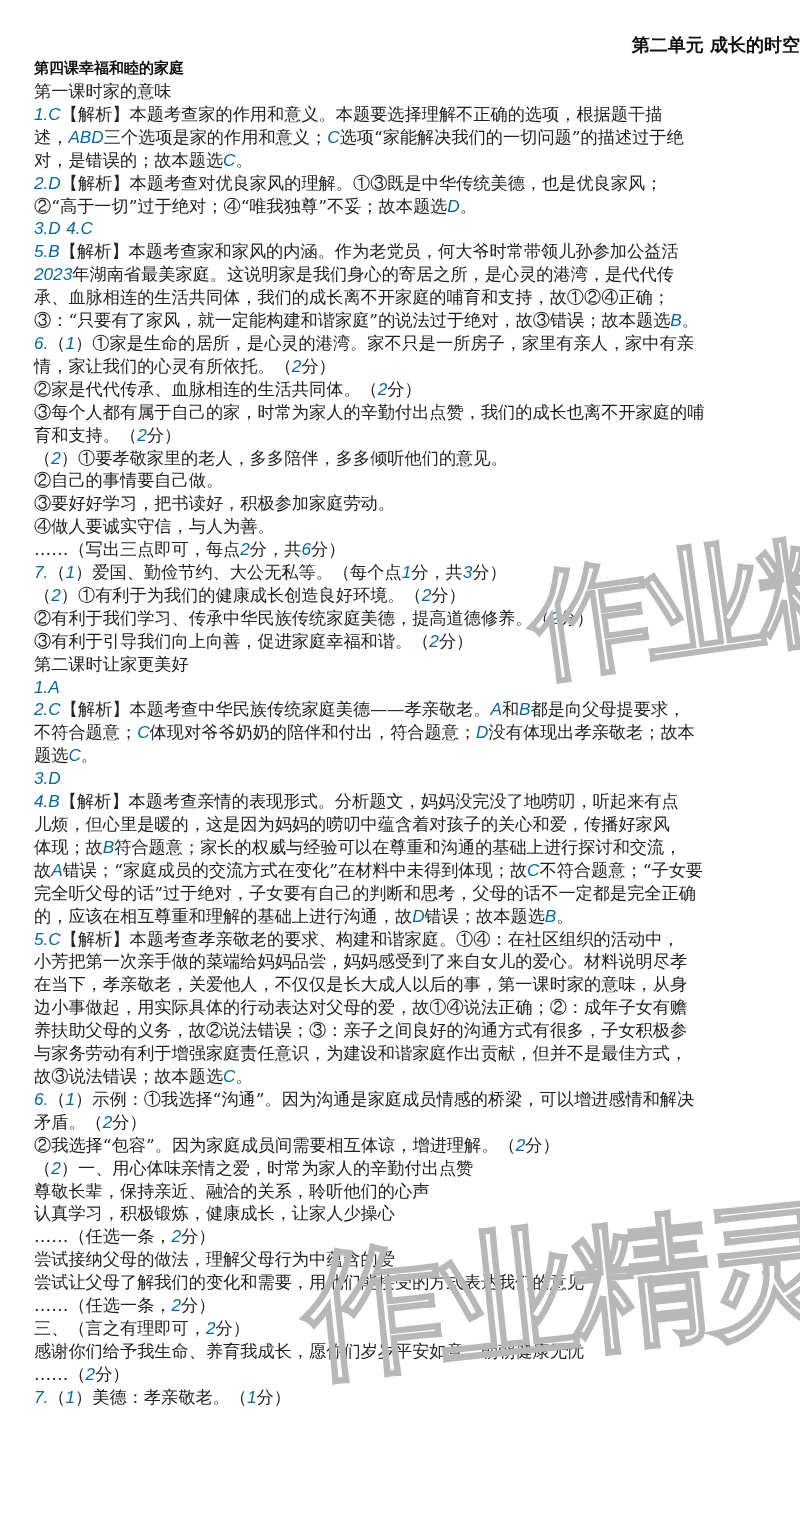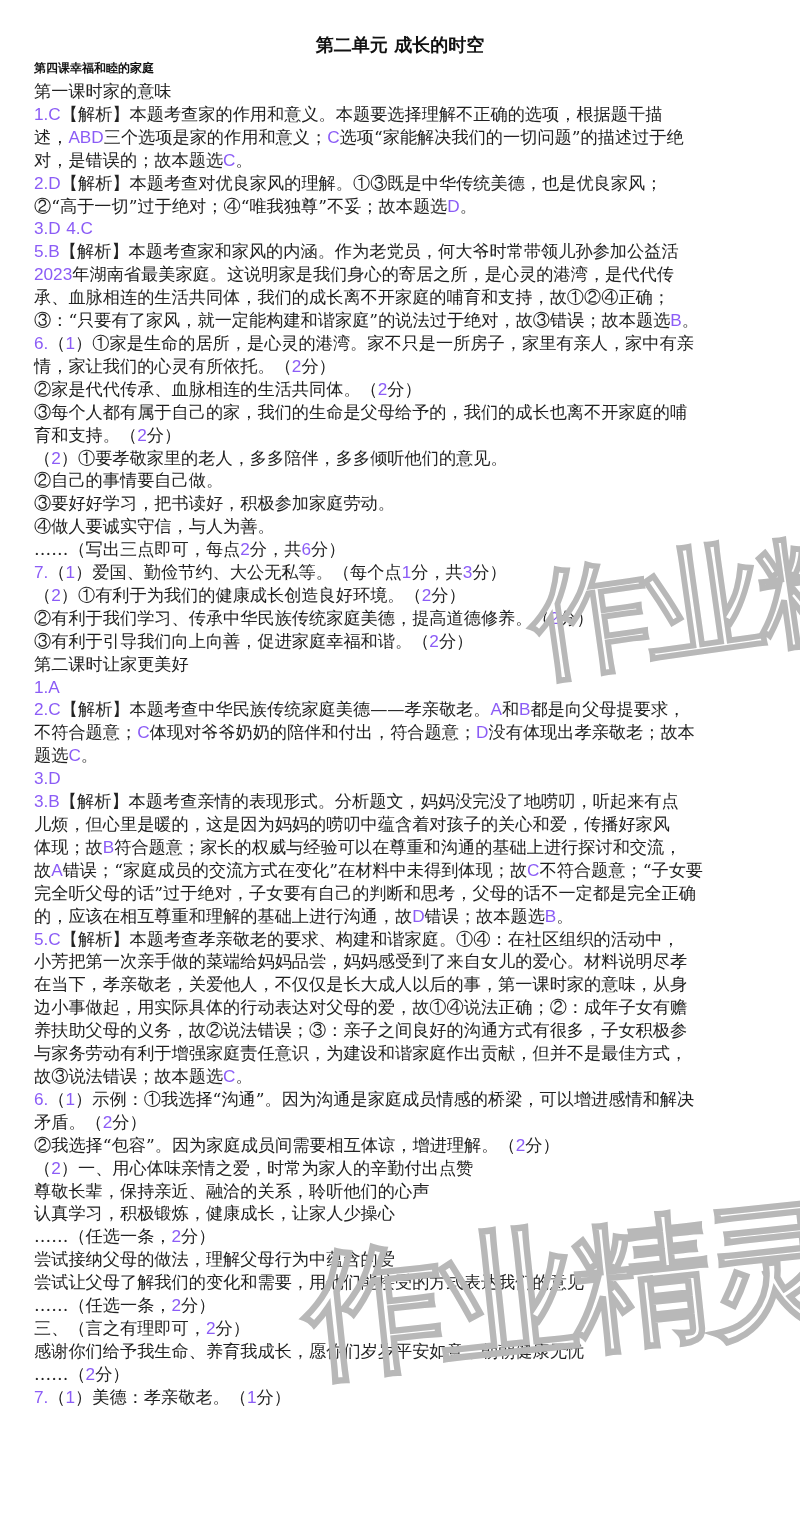--- a/index.html
+++ b/index.html
@@ -3,31 +3,31 @@
 <meta charset="utf-8">
 <style>
   html, body { margin: 0; padding: 0; background: #ffffff; }
   body {
     width: 800px; height: 1515px; position: relative; overflow: hidden;
     font-family: "DejaVu Serif", "Liberation Serif", serif;
     color: #1a1a1a;
   }
   .page { position: absolute; left: 0; top: 0; width: 800px; height: 1515px; }
   .title {
-    position: absolute; top: 33px; left: 0; width: 800px; text-align: center;
+    position: absolute; top: 33px; left: 0; width: 800px; text-align: right;
     font-size: 18px; font-weight: bold; letter-spacing: 0px; color: #111;
   }
   .content { position: absolute; top: 57px; left: 34px; width: 740px; }
   .lesson {
-    font-size: 12px; font-weight: bold; line-height: 22px; color: #111; margin-bottom: 1px;
+    font-size: 15px; font-weight: bold; line-height: 22px; color: #111; margin-bottom: 1px;
   }
   .line {
     font-size: 17.2px; line-height: 22.9px; white-space: nowrap; color: #222;
   }
-  .line .lat { font-family: "Liberation Sans", "DejaVu Sans", sans-serif; color: #8b5cf6; }
+  .line .lat { font-family: "Liberation Sans", "DejaVu Sans", sans-serif; color: #0369a1; font-style: italic; }
   .watermark {
     position: absolute; pointer-events: none;
     font-family: "DejaVu Sans", sans-serif; font-weight: bold;
     color: transparent; -webkit-text-stroke: 2px #b8b8b8;
     white-space: nowrap; letter-spacing: -6px;
   }
   .wm1 { left: 520px; top: 548px; font-size: 120px; transform: rotate(-8deg); transform-origin: left top; }
   .wm2 { left: 295px; top: 1225px; font-size: 140px; transform: rotate(-6deg); transform-origin: left top; }
 </style>
 </head>
@@ -45,38 +45,38 @@
         <div class="line"><span class="lat">2.D</span>【解析】本题考查对优良家风的理解。①③既是中华传统美德，也是优良家风；</div>
         <div class="line">②“高于一切”过于绝对；④“唯我独尊”不妥；故本题选<span class="lat">D</span>。</div>
         <div class="line"><span class="lat">3.D</span> <span class="lat">4.C</span></div>
         <div class="line"><span class="lat">5.B</span>【解析】本题考查家和家风的内涵。作为老党员，何大爷时常带领儿孙参加公益活</div>
         <div class="line"><span class="lat">2023</span>年湖南省最美家庭。这说明家是我们身心的寄居之所，是心灵的港湾，是代代传</div>
         <div class="line">承、血脉相连的生活共同体，我们的成长离不开家庭的哺育和支持，故①②④正确；</div>
         <div class="line">③：“只要有了家风，就一定能构建和谐家庭”的说法过于绝对，故③错误；故本题选<span class="lat">B</span>。</div>
         <div class="line"><span class="lat">6.</span>（<span class="lat">1</span>）①家是生命的居所，是心灵的港湾。家不只是一所房子，家里有亲人，家中有亲</div>
         <div class="line">情，家让我们的心灵有所依托。（<span class="lat">2</span>分）</div>
         <div class="line">②家是代代传承、血脉相连的生活共同体。（<span class="lat">2</span>分）</div>
-        <div class="line">③每个人都有属于自己的家，我们的生命是父母给予的，我们的成长也离不开家庭的哺</div>
+        <div class="line">③每个人都有属于自己的家，时常为家人的辛勤付出点赞，我们的成长也离不开家庭的哺</div>
         <div class="line">育和支持。（<span class="lat">2</span>分）</div>
         <div class="line">（<span class="lat">2</span>）①要孝敬家里的老人，多多陪伴，多多倾听他们的意见。</div>
         <div class="line">②自己的事情要自己做。</div>
         <div class="line">③要好好学习，把书读好，积极参加家庭劳动。</div>
         <div class="line">④做人要诚实守信，与人为善。</div>
         <div class="line">……（写出三点即可，每点<span class="lat">2</span>分，共<span class="lat">6</span>分）</div>
         <div class="line"><span class="lat">7.</span>（<span class="lat">1</span>）爱国、勤俭节约、大公无私等。（每个点<span class="lat">1</span>分，共<span class="lat">3</span>分）</div>
         <div class="line">（<span class="lat">2</span>）①有利于为我们的健康成长创造良好环境。（<span class="lat">2</span>分）</div>
         <div class="line">②有利于我们学习、传承中华民族传统家庭美德，提高道德修养。（<span class="lat">2</span>分）</div>
         <div class="line">③有利于引导我们向上向善，促进家庭幸福和谐。（<span class="lat">2</span>分）</div>
         <div class="line">第二课时让家更美好</div>
         <div class="line"><span class="lat">1.A</span></div>
         <div class="line"><span class="lat">2.C</span>【解析】本题考查中华民族传统家庭美德——孝亲敬老。<span class="lat">A</span>和<span class="lat">B</span>都是向父母提要求，</div>
         <div class="line">不符合题意；<span class="lat">C</span>体现对爷爷奶奶的陪伴和付出，符合题意；<span class="lat">D</span>没有体现出孝亲敬老；故本</div>
         <div class="line">题选<span class="lat">C</span>。</div>
         <div class="line"><span class="lat">3.D</span></div>
-        <div class="line"><span class="lat">3.B</span>【解析】本题考查亲情的表现形式。分析题文，妈妈没完没了地唠叨，听起来有点</div>
+        <div class="line"><span class="lat">4.B</span>【解析】本题考查亲情的表现形式。分析题文，妈妈没完没了地唠叨，听起来有点</div>
         <div class="line">儿烦，但心里是暖的，这是因为妈妈的唠叨中蕴含着对孩子的关心和爱，传播好家风</div>
         <div class="line">体现；故<span class="lat">B</span>符合题意；家长的权威与经验可以在尊重和沟通的基础上进行探讨和交流，</div>
         <div class="line">故<span class="lat">A</span>错误；“家庭成员的交流方式在变化”在材料中未得到体现；故<span class="lat">C</span>不符合题意；“子女要</div>
         <div class="line">完全听父母的话”过于绝对，子女要有自己的判断和思考，父母的话不一定都是完全正确</div>
         <div class="line">的，应该在相互尊重和理解的基础上进行沟通，故<span class="lat">D</span>错误；故本题选<span class="lat">B</span>。</div>
         <div class="line"><span class="lat">5.C</span>【解析】本题考查孝亲敬老的要求、构建和谐家庭。①④：在社区组织的活动中，</div>
         <div class="line">小芳把第一次亲手做的菜端给妈妈品尝，妈妈感受到了来自女儿的爱心。材料说明尽孝</div>
         <div class="line">在当下，孝亲敬老，关爱他人，不仅仅是长大成人以后的事，第一课时家的意味，从身</div>
         <div class="line">边小事做起，用实际具体的行动表达对父母的爱，故①④说法正确；②：成年子女有赡</div>
         <div class="line">养扶助父母的义务，故②说法错误；③：亲子之间良好的沟通方式有很多，子女积极参</div>

